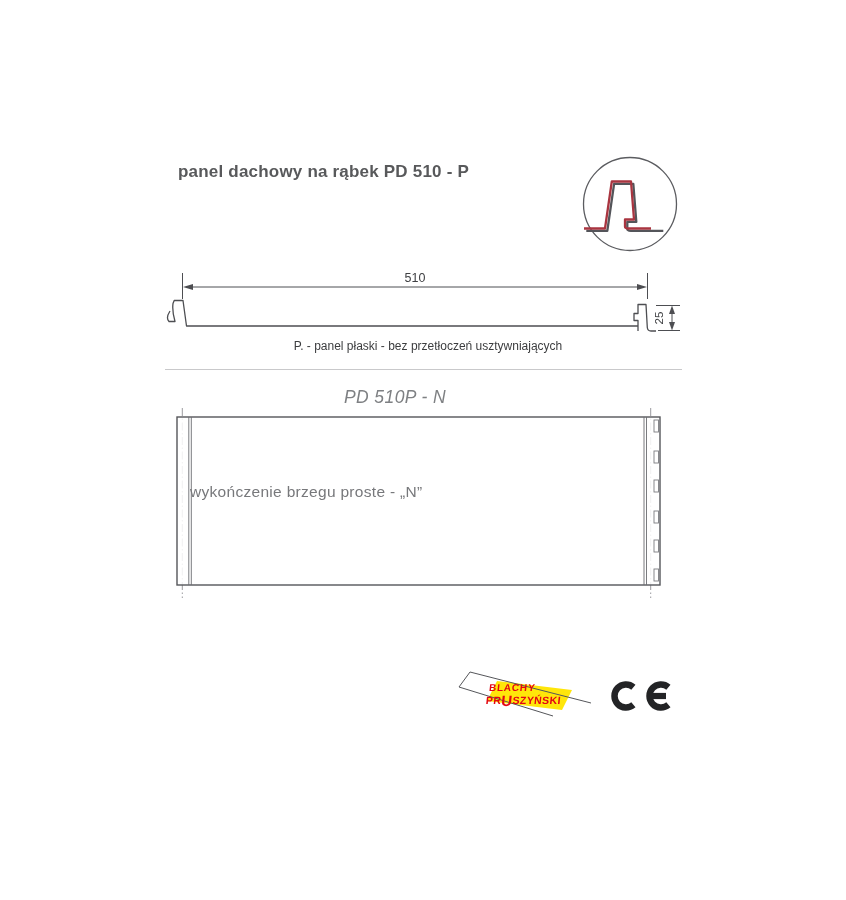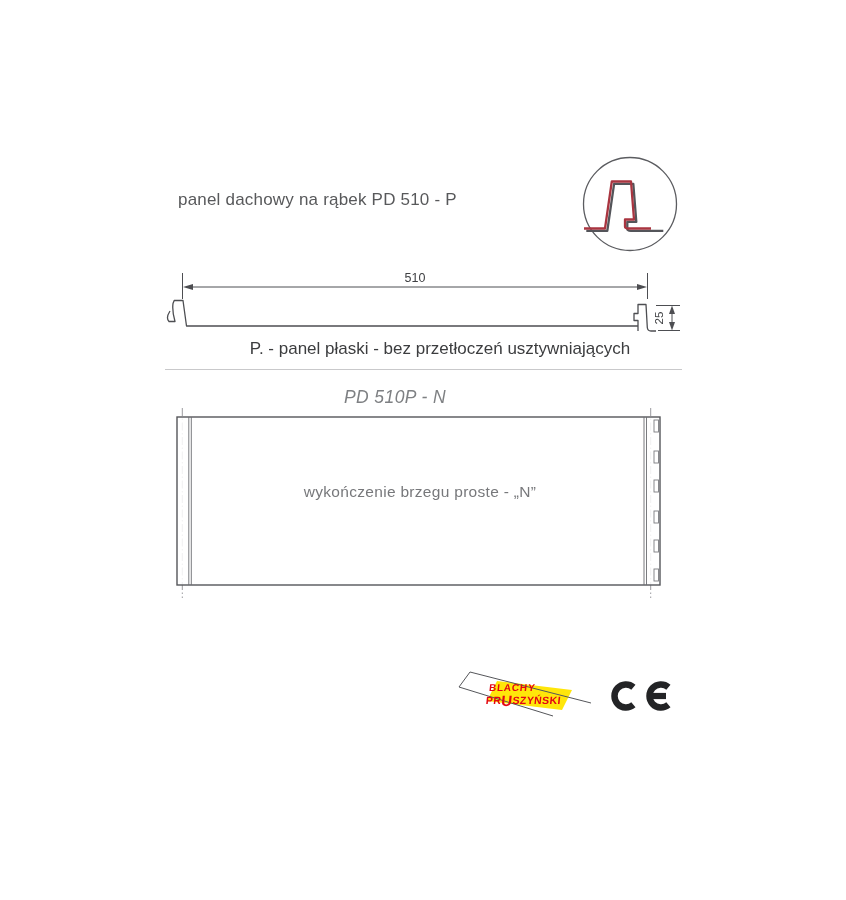--- a/index.html
+++ b/index.html
@@ -12,34 +12,34 @@
     position: relative;
     width: 846px;
     height: 900px;
     background: #ffffff;
     overflow: hidden;
   }
   .abs { position: absolute; }
 
   .page-title {
     left: 178px;
-    top: 190px;
+    top: 162px;
     width: 420px;
     font-size: 17px;
-    font-weight: normal;
+    font-weight: bold;
     color: #58595b;
     letter-spacing: 0.2px;
   }
 
   .section-caption {
-    left: 140px;
+    left: 128px;
     top: 339px;
     width: 600px;
     text-align: center;
-    font-size: 17px;
+    font-size: 12px;
     color: #3c3d3f;
   }
 
   .divider {
     left: 165px;
     top: 369px;
     width: 517px;
     height: 1px;
     background: #c9c9cb;
   }
@@ -52,21 +52,20 @@
     font-size: 17.5px;
     color: #7e8083;
     letter-spacing: 0.4px;
     font-style: italic;
   }
 
   .panel-label {
     left: 190px;
     top: 483px;
     width: 460px;
-    text-align: center;
     font-size: 15.5px;
     color: #77787b;
     letter-spacing: 0.3px;
   }
 
   .logo-text-1 {
     left: 489px;
     top: 682px;
     font-size: 10px;
     font-weight: bold;

